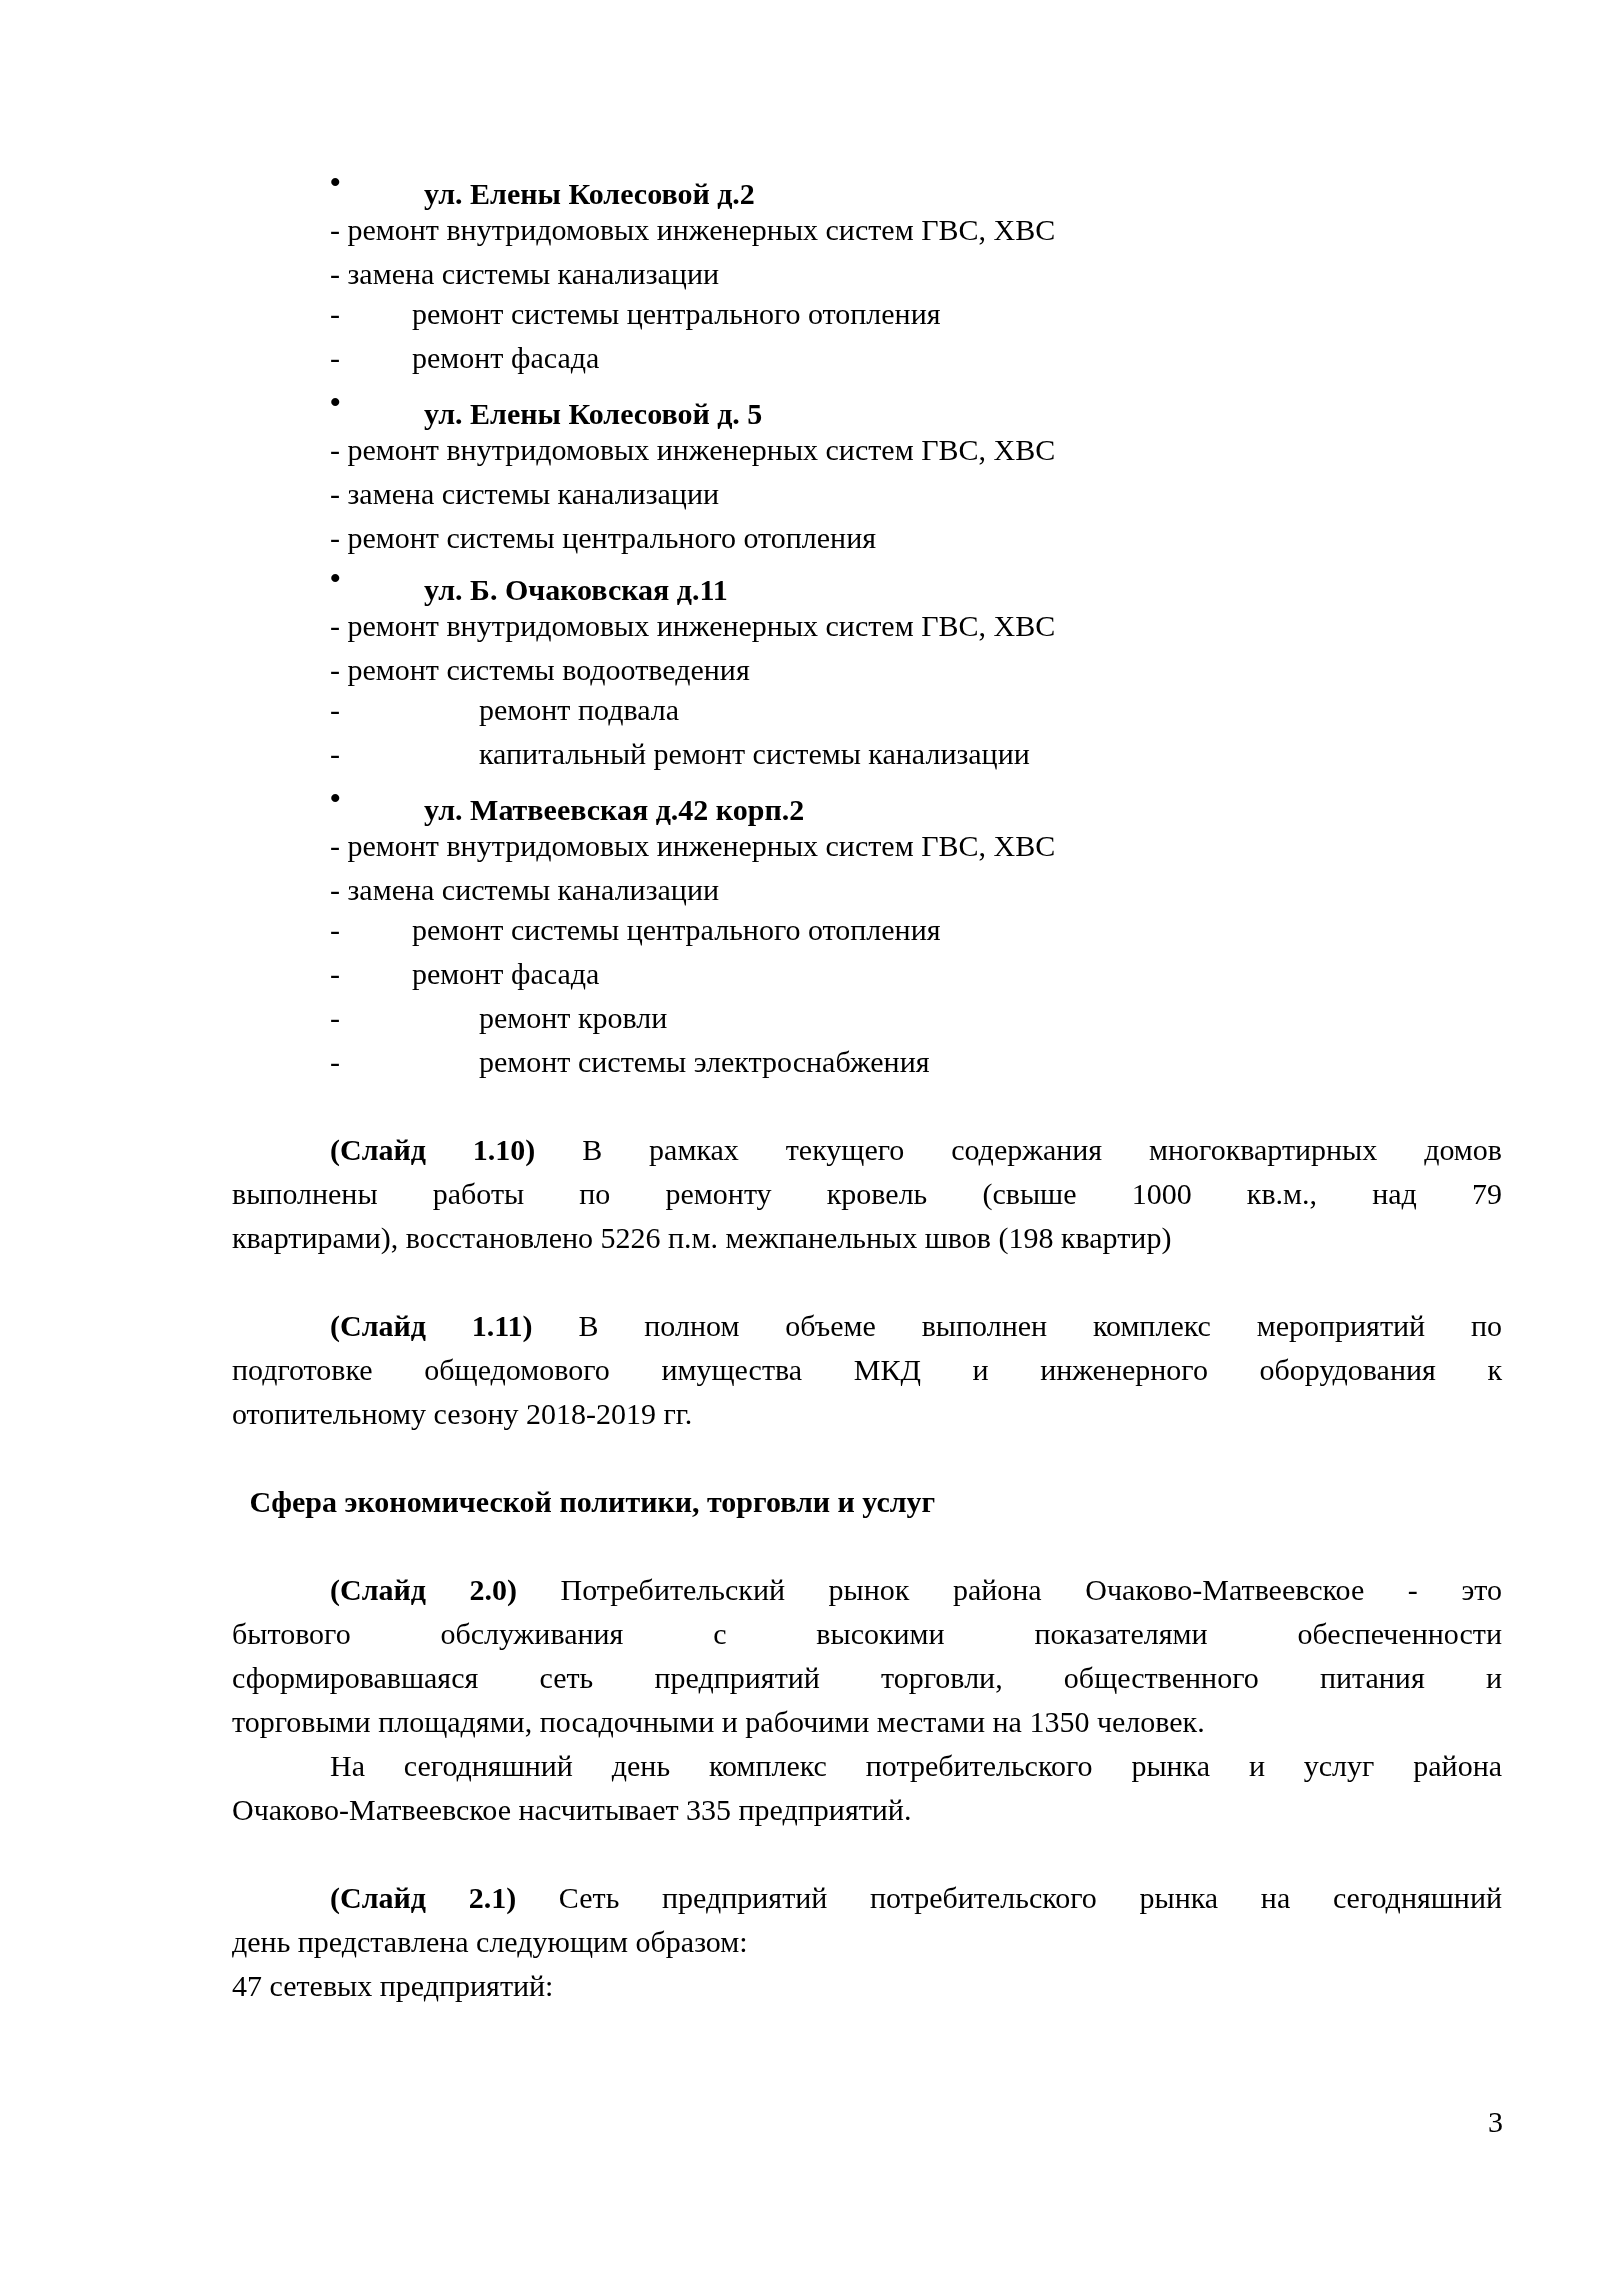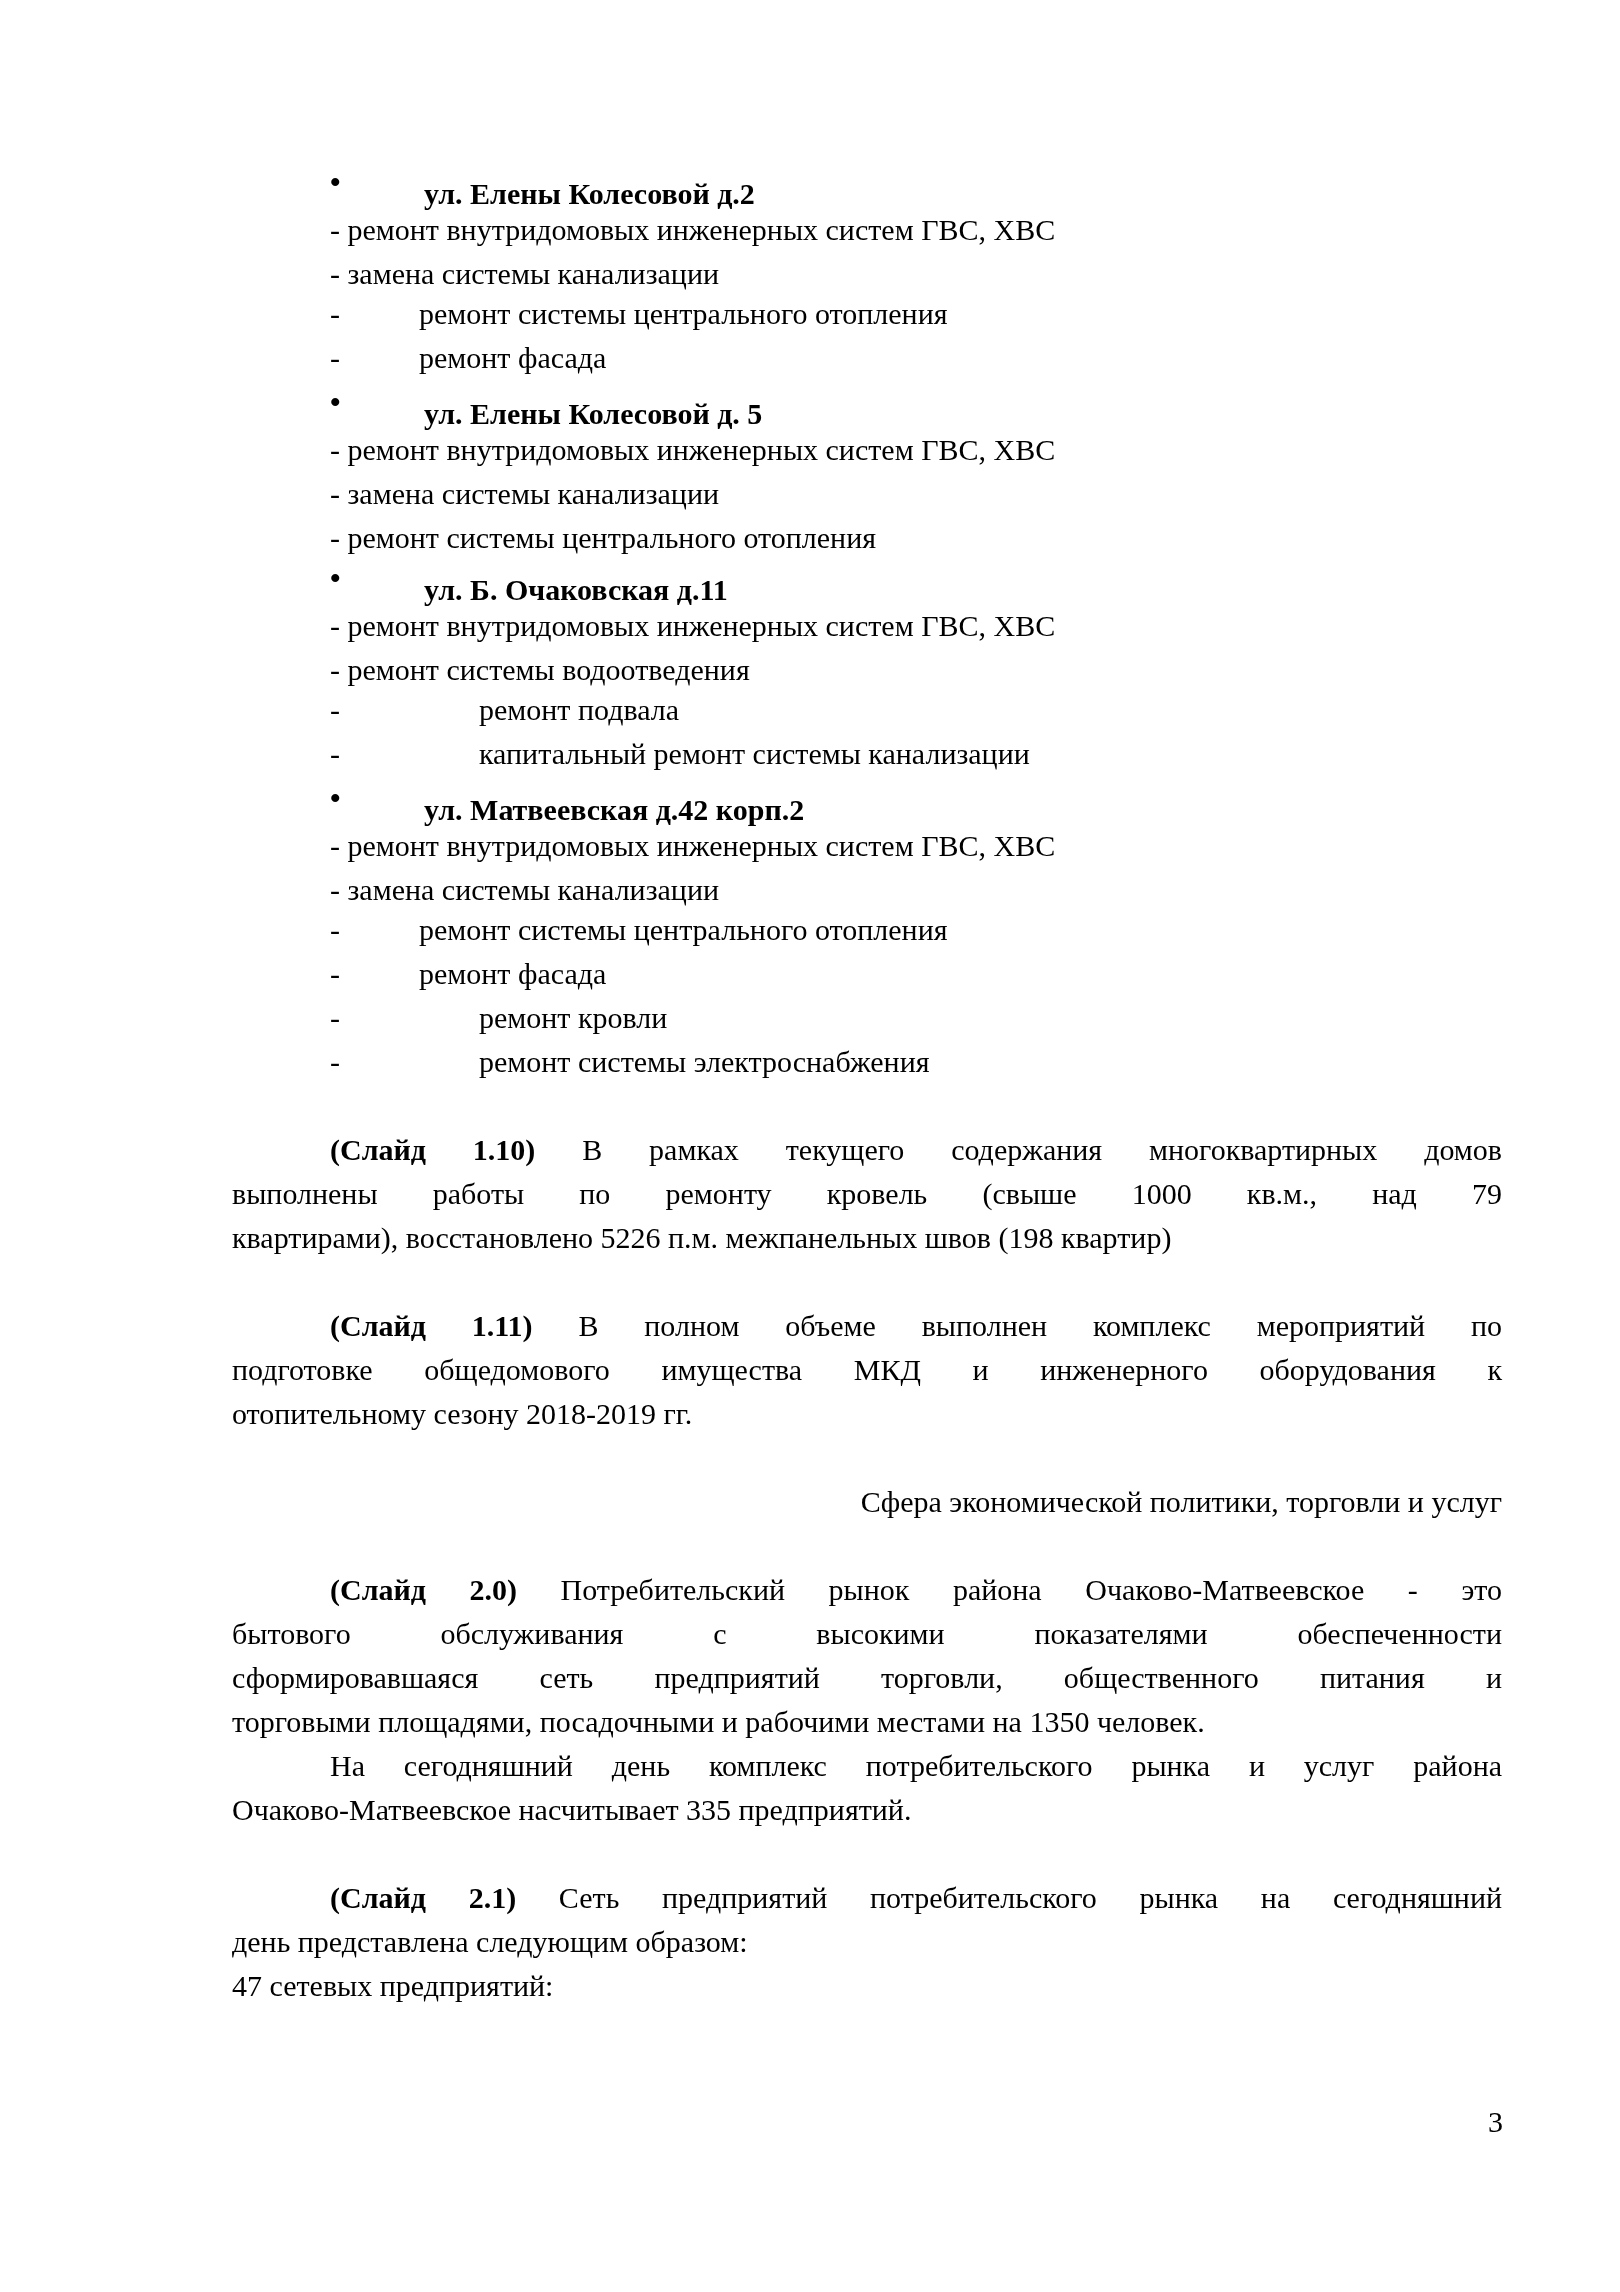--- a/index.html
+++ b/index.html
@@ -12,27 +12,27 @@
     position: absolute; left: 232px; top: 160px; width: 1270px;
     font-size: 30px; line-height: 44px;
   }
   .line { height: 44px; white-space: pre; position: relative; }
   .blank { height: 44px; }
   .bullet-row { position: relative; }
   .bullet-row .bullet { position: absolute; left: 98px; top: 0; font-weight: bold; }
   .bullet-row .addr { position: absolute; left: 192px; top: 12px; font-weight: bold; }
   .dash-row .plain { position: absolute; left: 98px; top: 4px; }
   .tab-row .dash { position: absolute; left: 98px; top: 0; }
-  .tab-row .txt { position: absolute; left: 187px; top: 0; }
+  .tab-row .txt { position: absolute; left: 180px; top: 0; }
   .tab-row.wide .txt { left: 202px; margin-left: 45px; }
   .just { white-space: normal; text-align: justify; text-align-last: justify; font-family: Liberation Serif, serif; }
   .just.last { text-align-last: left; }
   .indent { text-indent: 98px; }
   .b { font-weight: bold; }
-  .heading { text-align: right; font-weight: normal; padding-left: 17.6px; }
+  .heading { text-align: left; font-weight: bold; padding-left: 17.6px; }
   .page-number { position: absolute; left: 1488px; top: 2100px; font-size: 30px; line-height: 44px; }
 </style>
 </head>
 <body>
 
 <div class="page">
   <div class="content">
 
     <div id="repair-list">
         <div class="line bullet-row"><span class="bullet">•</span><span class="addr">ул. Елены Колесовой д.2</span></div>

